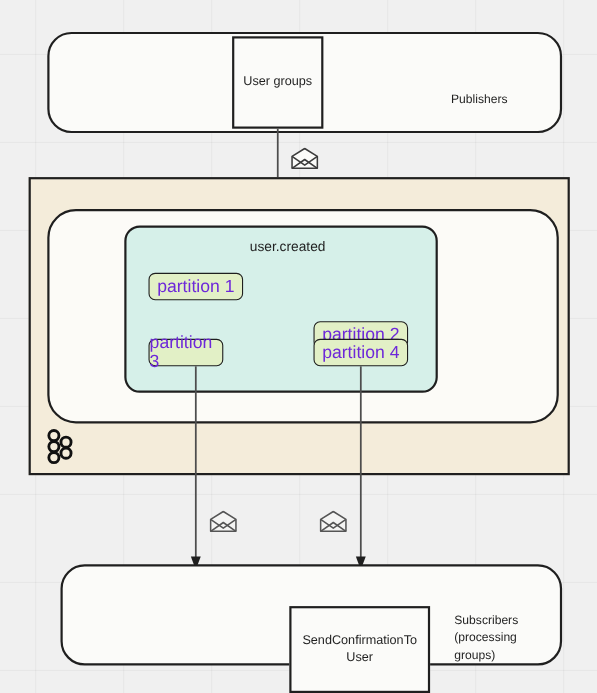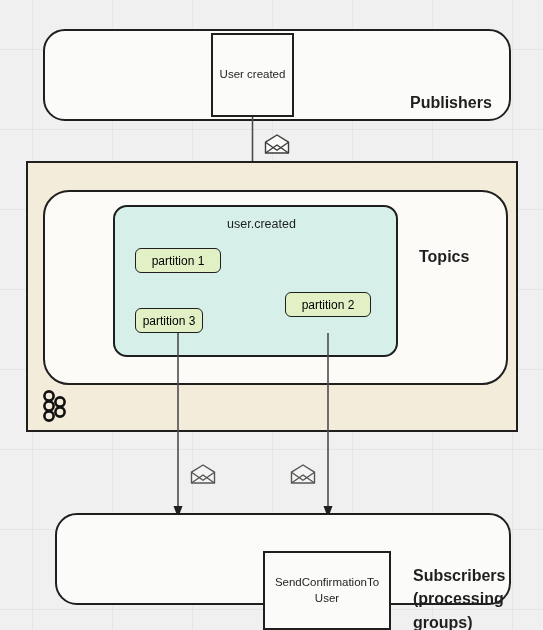--- a/index.html
+++ b/index.html
@@ -41,22 +41,22 @@
     display: flex;
     align-items: center;
     justify-content: center;
     text-align: center;
     font-size: 11.5px;
     color: #1f1f1f;
     line-height: 1.35;
   }
   .group-label {
     position: absolute;
-    font-size: 16px;
-    font-weight: bold;
+    font-size: 11px;
+    font-weight: normal;
     color: #1f1f1f;
     line-height: 1.45;
     white-space: pre-line;
   }
 
   
   .topics-outer {
     position: absolute;
     box-sizing: border-box;
     background: #f4ecda;
@@ -88,22 +88,22 @@
   }
   .partition {
     position: absolute;
     box-sizing: border-box;
     background: #e2f0c6;
     border: 1.6px solid #1f1f1f;
     border-radius: 6px;
     display: flex;
     align-items: center;
     justify-content: center;
-    font-size: 12px;
-    color: #000000;
+    font-size: 16px;
+    color: #6d28d9;
   }
 
   
   .conn {
     position: absolute;
     pointer-events: none;
     overflow: visible;
   }
   .conn line {
     stroke: #4d4d4d;
@@ -130,21 +130,21 @@
   .kafka-logo svg { display: block; }
 </style>
 </head>
 <body>
 
 <div id="canvas">
 
   <div class="band" style="left:43px; top:29px; width:468px; height:92px;"></div>
 
   <div class="node" style="left:211px; top:33px; width:83px; height:84px;">
-    <span>User created</span>
+    <span>User groups</span>
   </div>
 
   <div class="group-label" style="left:410px; top:68px; width:100px;">
     <span>Publishers</span>
   </div>
 
   <svg class="conn" style="left:0; top:0; width:543px; height:630px;">
     <line x1="252.5" y1="117" x2="252.5" y2="196"></line>
     <polygon points="252.5,203 248,191 257,191"></polygon>
   </svg>
@@ -154,23 +154,20 @@
       <path d="M1.5,19 L1.5,8.2 L13,1 L24.5,8.2 L24.5,19 Z" fill="#fbfbf9" stroke="#3c3c3c" stroke-width="1.4" stroke-linejoin="round"></path>
       <path d="M1.5,19 L13,11 L24.5,19" fill="none" stroke="#3c3c3c" stroke-width="1.4" stroke-linejoin="round"></path>
       <path d="M1.5,8.2 L13,16.2 L24.5,8.2" fill="none" stroke="#3c3c3c" stroke-width="1.4" stroke-linejoin="round"></path>
     </svg>
   </div>
 
   <div class="topics-outer" style="left:26px; top:161px; width:492px; height:271px;"></div>
 
   <div class="topics-inner" style="left:43px; top:190px; width:465px; height:195px;"></div>
 
-  <div class="group-label" style="left:419px; top:222px; width:80px;">
-    <span>Topics</span>
-  </div>
 
   <div class="kafka-logo" style="left:40px; top:390px;">
     <svg viewBox="0 0 30 32" width="30" height="32">
       <circle cx="9" cy="6" r="4.6" fill="none" stroke="#111" stroke-width="2.6"></circle>
       <circle cx="9" cy="26" r="4.6" fill="none" stroke="#111" stroke-width="2.6"></circle>
       <circle cx="20" cy="12" r="4.6" fill="none" stroke="#111" stroke-width="2.6"></circle>
       <circle cx="20" cy="22" r="4.6" fill="none" stroke="#111" stroke-width="2.6"></circle>
       <circle cx="9" cy="16" r="4.6" fill="none" stroke="#111" stroke-width="2.6"></circle>
     </svg>
   </div>
@@ -182,20 +179,23 @@
   </div>
 
   <div class="partition" style="left:135px; top:248px; width:86px; height:25px;">
     <span>partition 1</span>
   </div>
   <div class="partition" style="left:285px; top:248px; width:86px; height:25px;margin-top:44px;">
     <span>partition 2</span>
   </div>
   <div class="partition" style="left:135px; top:308px; width:68px; height:25px;">
     <span>partition 3</span>
+  </div>
+  <div class="partition" style="left:285px; top:308px; width:86px; height:25px;">
+    <span>partition 4</span>
   </div>
 
   <svg class="conn" style="left:0; top:0; width:543px; height:630px;">
     <line x1="178" y1="333" x2="178" y2="510"></line>
     <polygon points="178,518 173.5,506 182.5,506"></polygon>
   </svg>
   <svg class="conn" style="left:0; top:0; width:543px; height:630px;">
     <line x1="328" y1="333" x2="328" y2="510"></line>
     <polygon points="328,518 323.5,506 332.5,506"></polygon>
   </svg>

